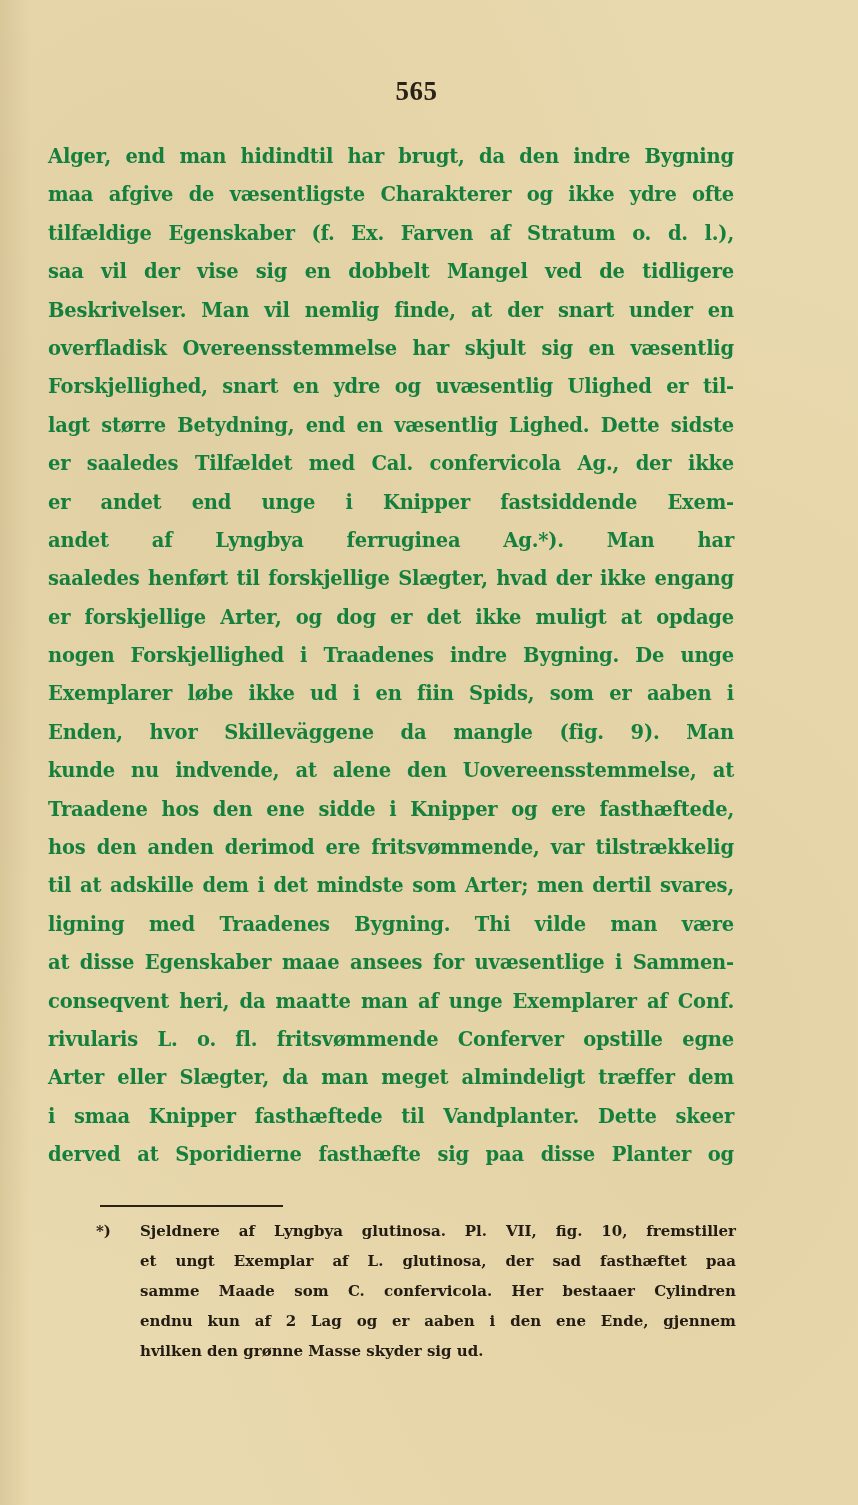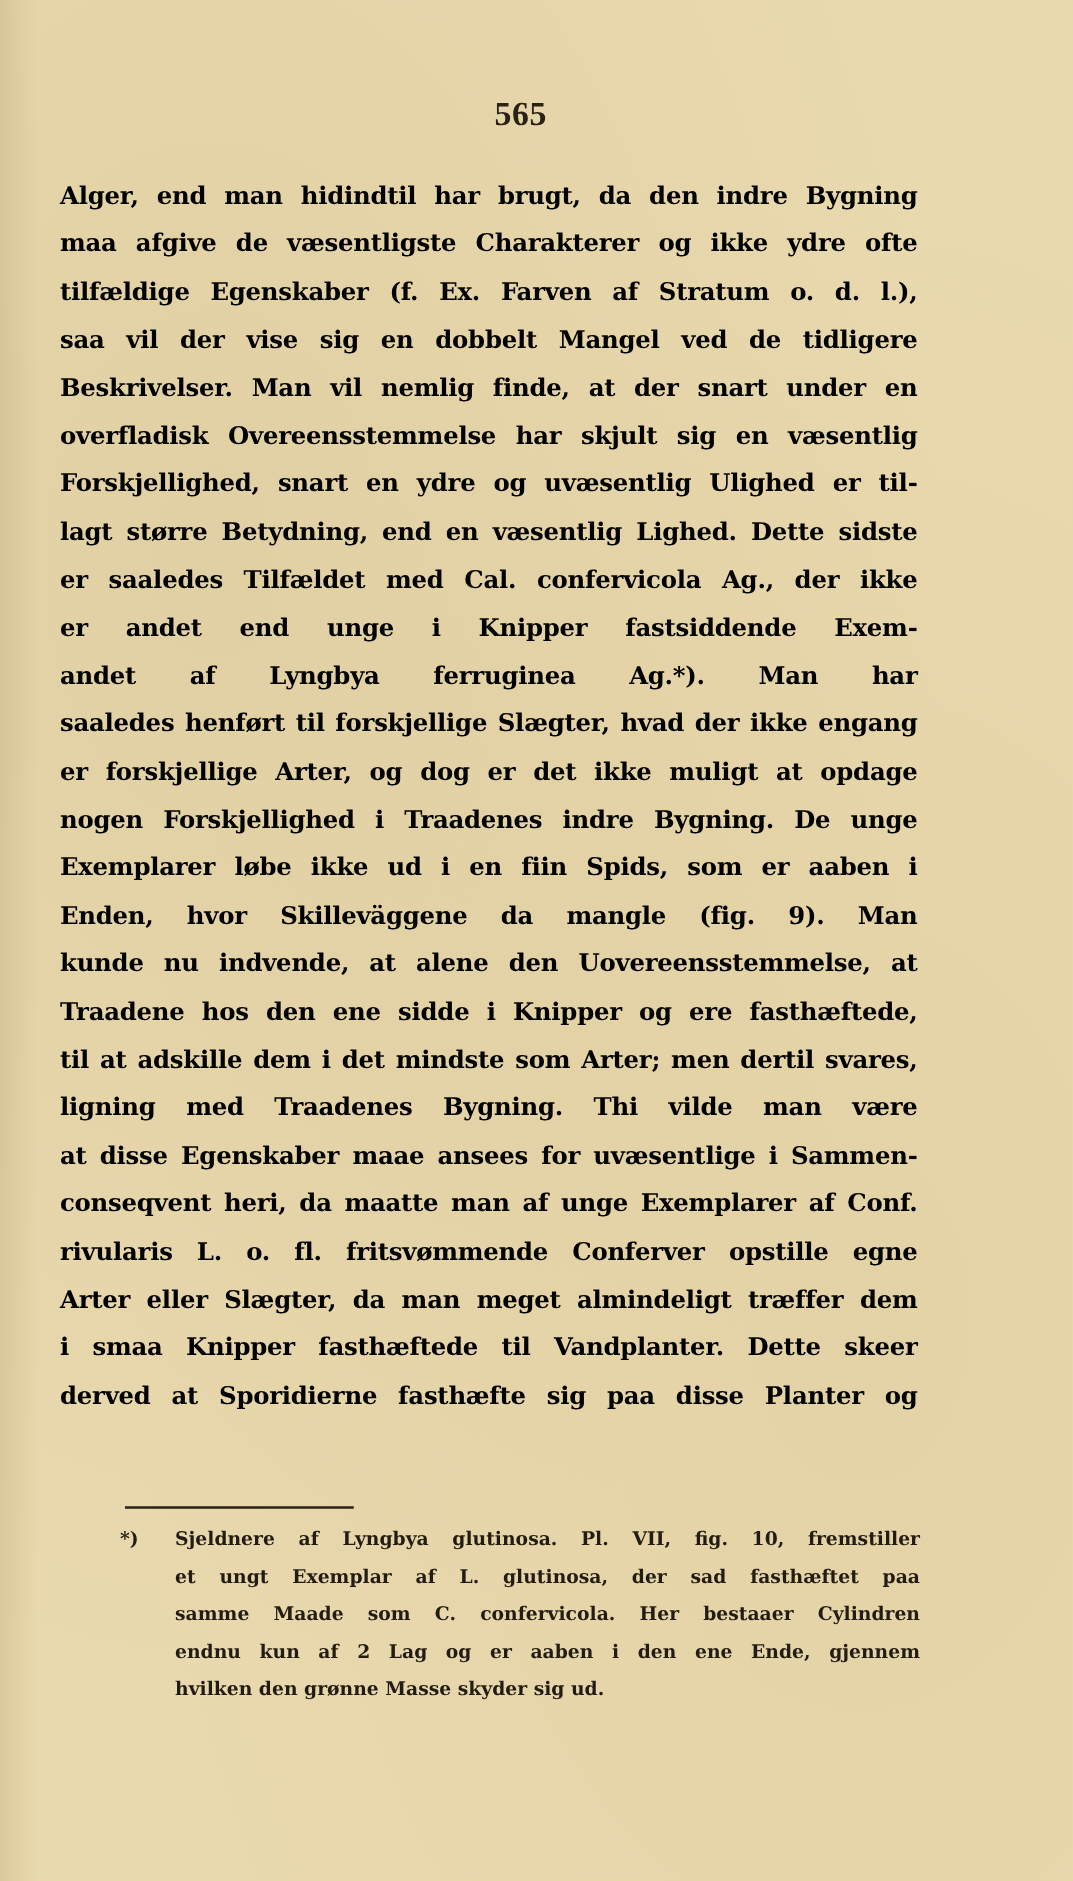--- a/index.html
+++ b/index.html
@@ -19,21 +19,21 @@
     position: absolute; left: 0; width: 775px; top: 76px; text-align: center;
     font-family: "Liberation Serif", serif; font-weight: bold; font-size: 27px;
     color: #2a2216; letter-spacing: 0.5px; margin-left: 29px;
   }
   .body-text {
     position: absolute; left: 48px; top: 138px; width: 686px;
   }
   .line {
     height: 38.4px; line-height: 38.4px; white-space: nowrap;
     font-family: "DejaVu Serif", serif; font-size: 19.5px; font-weight: bold;
-    color: #000000;
+    color: #15803d;
     text-align: justify; text-align-last: justify;
     letter-spacing: -0.2px;
   }
   .line.last { text-align-last: justify; }
   .footnote-rule {
     position: absolute; left: 100px; top: 1205px; width: 183px; height: 2px;
     background: #2a2216;
   }
   .footnotes { position: absolute; left: 96px; top: 1216px; width: 640px; }
   .fn-line {
@@ -66,20 +66,21 @@
     <div class="line">er saaledes Tilfældet med Cal. confervicola Ag., der ikke</div>
     <div class="line">er andet end unge i Knipper fastsiddende Exem-</div>
     <div class="line">andet af Lyngbya ferruginea Ag.*).  Man har</div>
     <div class="line">saaledes henført til forskjellige Slægter, hvad der ikke engang</div>
     <div class="line">er forskjellige Arter, og dog er det ikke muligt at opdage</div>
     <div class="line">nogen Forskjellighed i Traadenes indre Bygning.  De unge</div>
     <div class="line">Exemplarer løbe ikke ud i en fiin Spids, som er aaben i</div>
     <div class="line">Enden, hvor Skilleväggene da mangle (fig. 9).  Man</div>
     <div class="line">kunde nu indvende, at alene den Uovereensstemmelse, at</div>
     <div class="line">Traadene hos den ene sidde i Knipper og ere fasthæftede,</div>
+    <div class="line">hos den anden derimod ere fritsvømmende, var tilstrækkelig</div>
     <div class="line">til at adskille dem i det mindste som Arter; men dertil svares,</div>
     <div class="line">ligning med Traadenes Bygning.  Thi vilde man være</div>
     <div class="line">at disse Egenskaber maae ansees for uvæsentlige i Sammen-</div>
     <div class="line">conseqvent heri, da maatte man af unge Exemplarer af Conf.</div>
     <div class="line">rivularis L. o. fl. fritsvømmende Conferver opstille egne</div>
     <div class="line">Arter eller Slægter, da man meget almindeligt træffer dem</div>
     <div class="line">i smaa Knipper fasthæftede til Vandplanter.  Dette skeer</div>
     <div class="line last">derved at Sporidierne fasthæfte sig paa disse Planter og</div>
   </div>
 

